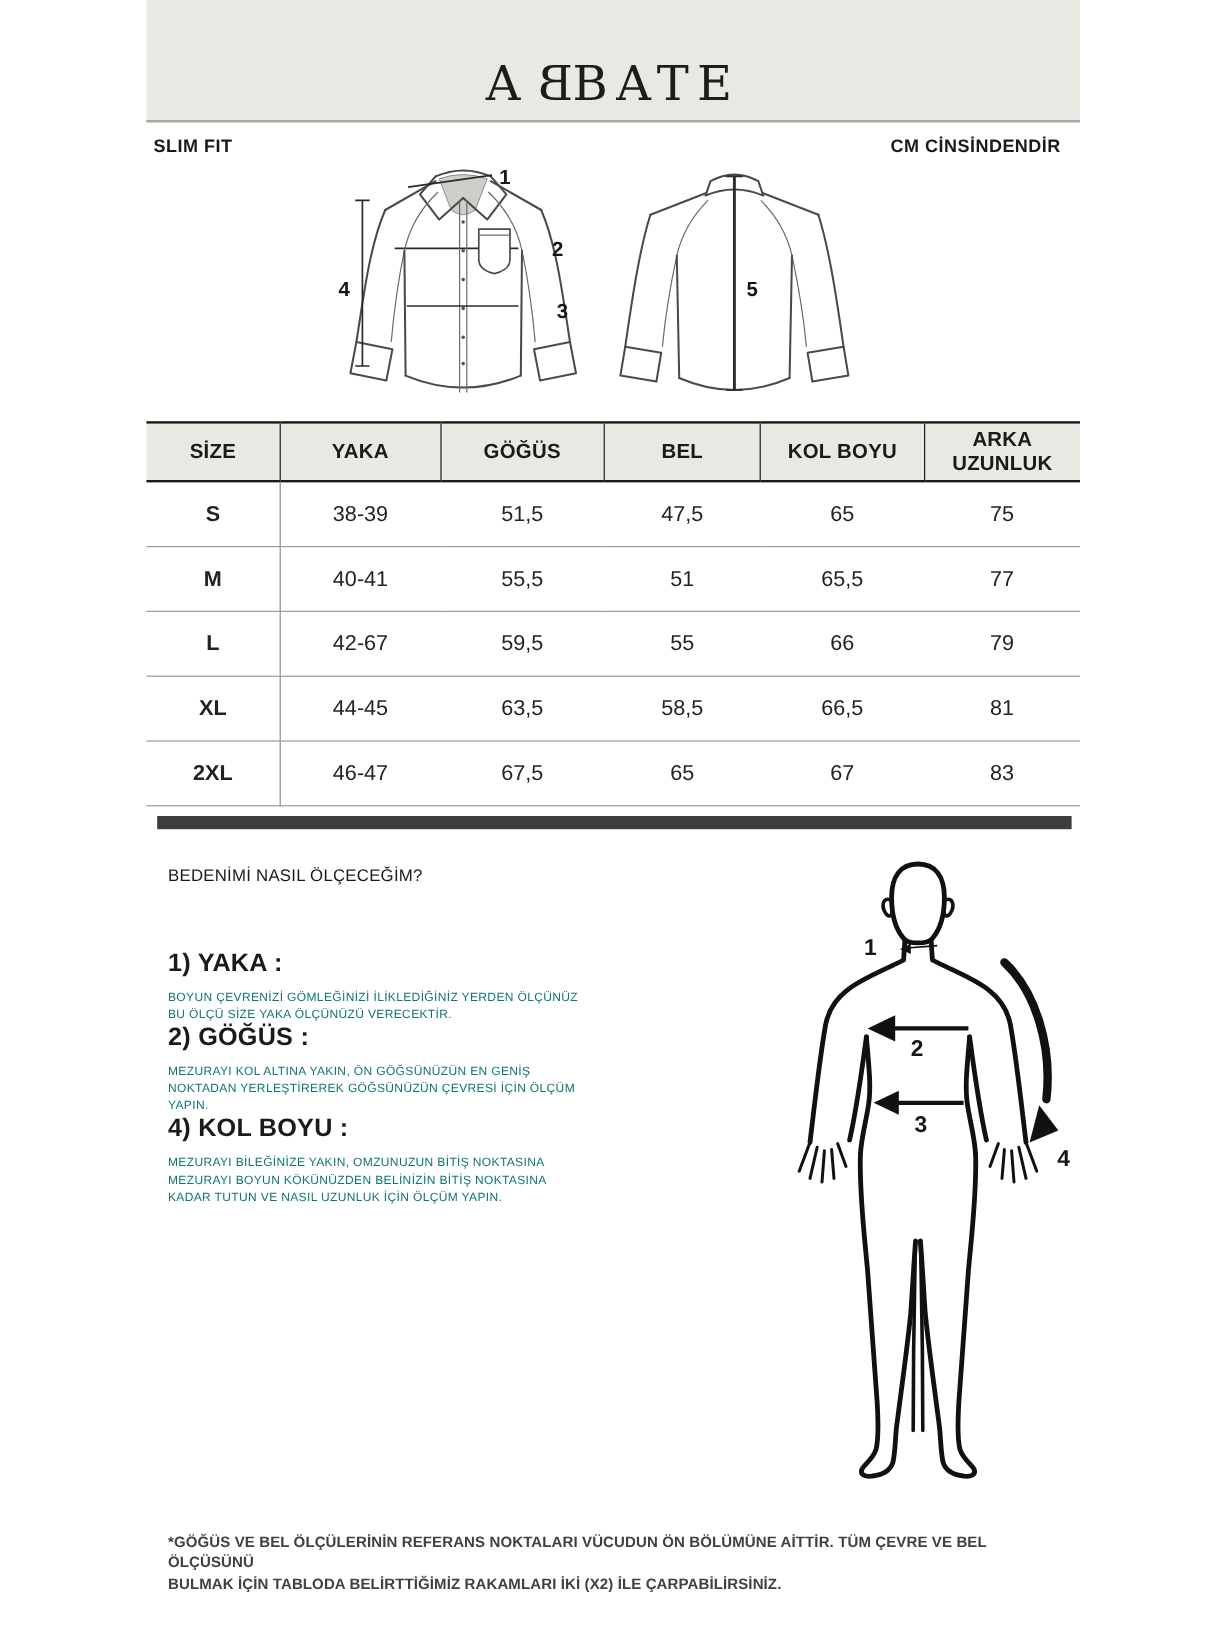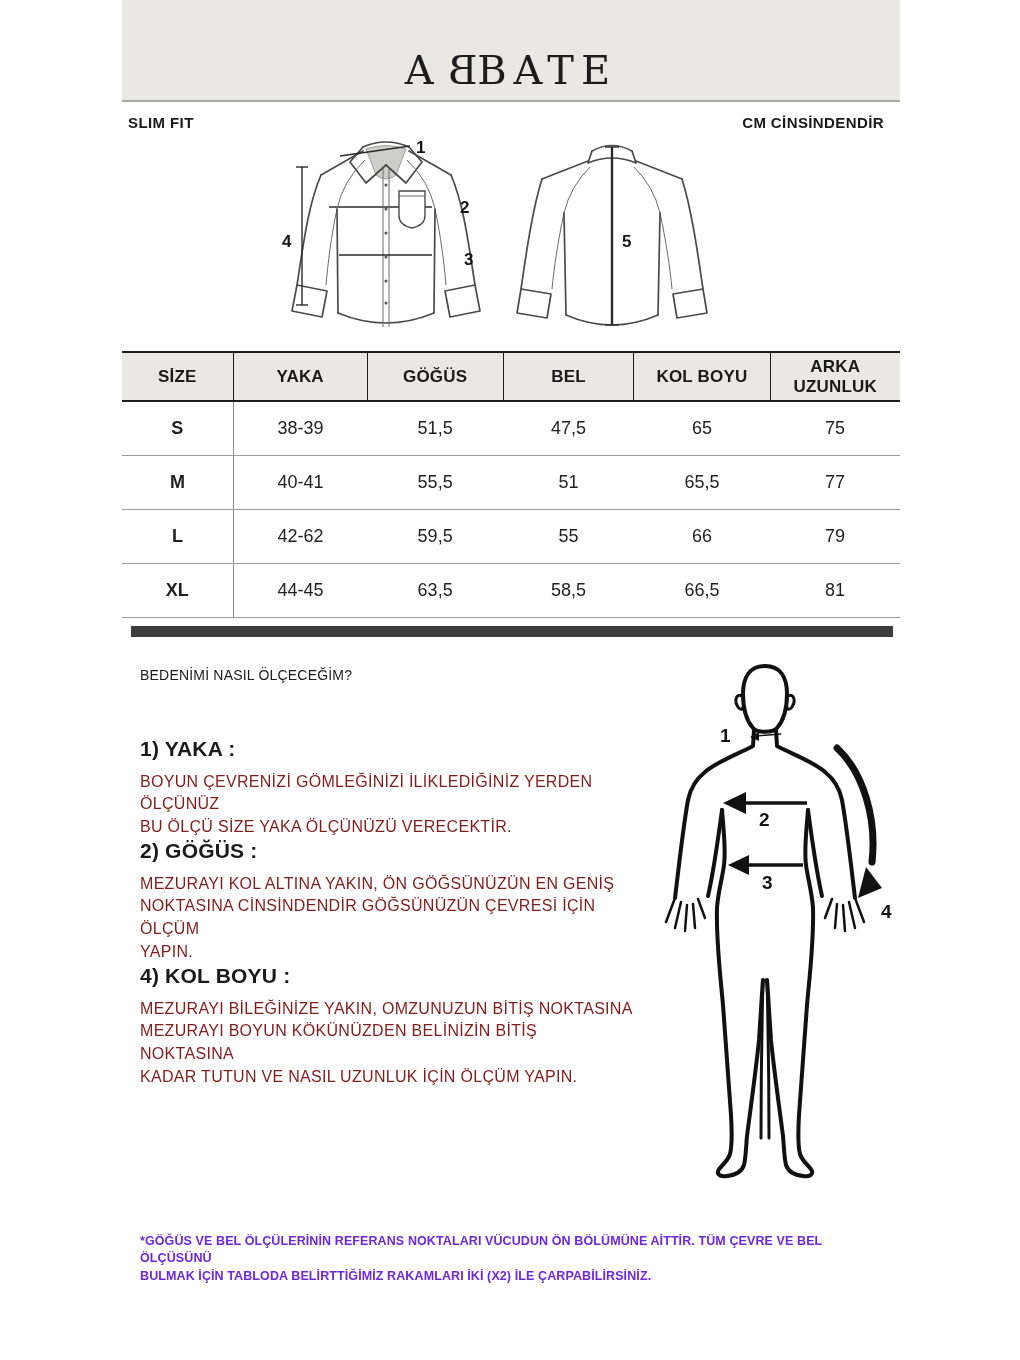--- a/index.html
+++ b/index.html
@@ -39,26 +39,26 @@
     border-bottom:1.5px solid #9b9b97; }
   tbody td.size-cell { font-weight:bold; border-right:1.2px solid #8d8d89; }
   .table-bar { height:11px; background:#3d3d3d; margin:8px 7px 0 9px; }
 
   
   .guide { position:relative; height:582px; }
   .guide-text { width:512px; padding-left:18px; padding-top:30px; }
   .guide-title { font-size:14px; font-weight:normal; letter-spacing:0.2px; }
   .section h3 { font-size:21px; font-weight:bold; letter-spacing:0.2px; margin:0 0 10px; }
   .section:first-of-type h3 { margin-top:54px; }
-  .pline { font-size:16px; line-height:1.42; color:#7f1d1d; letter-spacing:0.3px; }
+  .pline { font-size:10px; line-height:1.42; color:#0f766e; letter-spacing:0.3px; }
   .figure-wrap { position:absolute; left:538px; top:23px; width:330px; height:540px; }
 
   
-  .footnote { margin:14px 0 0 18px; width:714px; font-size:12.5px; font-weight:bold;
-    line-height:1.4; color:#6d28d9; letter-spacing:0.1px; }
+  .footnote { margin:4px 0 0 18px; width:714px; font-size:12.5px; font-weight:bold;
+    line-height:1.4; color:#404040; letter-spacing:0.1px; }
 </style>
 </head>
 <body>
 
 <div class="page">
 
   <div class="brand-band">
     <div class="logo"><span>A</span><span class="flip">B</span><span>BATE</span></div>
   </div>
 
@@ -181,52 +181,60 @@
       <tr>
         <td class="size-cell">M</td>
         <td>40-41</td>
         <td>55,5</td>
         <td>51</td>
         <td>65,5</td>
         <td>77</td>
       </tr>
       <tr>
         <td class="size-cell">L</td>
-        <td>42-62</td>
+        <td>42-67</td>
         <td>59,5</td>
         <td>55</td>
         <td>66</td>
         <td>79</td>
       </tr>
       <tr>
         <td class="size-cell">XL</td>
         <td>44-45</td>
         <td>63,5</td>
         <td>58,5</td>
         <td>66,5</td>
         <td>81</td>
       </tr>
+      <tr>
+        <td class="size-cell">2XL</td>
+        <td>46-47</td>
+        <td>67,5</td>
+        <td>65</td>
+        <td>67</td>
+        <td>83</td>
+      </tr>
     </tbody>
   </table>
   <div class="table-bar"></div>
 
   <div class="guide">
     <div class="guide-text">
       <h2 class="guide-title">BEDENİMİ NASIL ÖLÇECEĞİM?</h2>
 
       <div class="section">
         <h3>1) YAKA :</h3>
         <div class="pline">BOYUN ÇEVRENİZİ GÖMLEĞİNİZİ İLİKLEDİĞİNİZ YERDEN ÖLÇÜNÜZ</div>
         <div class="pline">BU ÖLÇÜ SİZE YAKA ÖLÇÜNÜZÜ VERECEKTİR.</div>
       </div>
 
       <div class="section">
         <h3>2) GÖĞÜS :</h3>
         <div class="pline">MEZURAYI KOL ALTINA YAKIN, ÖN GÖĞSÜNÜZÜN EN GENİŞ</div>
-        <div class="pline">NOKTASINA CİNSİNDENDİR GÖĞSÜNÜZÜN ÇEVRESİ İÇİN ÖLÇÜM</div>
+        <div class="pline">NOKTADAN YERLEŞTİREREK GÖĞSÜNÜZÜN ÇEVRESİ İÇİN ÖLÇÜM</div>
         <div class="pline">YAPIN.</div>
       </div>
 
 
       <div class="section">
         <h3>4) KOL BOYU :</h3>
         <div class="pline">MEZURAYI BİLEĞİNİZE YAKIN, OMZUNUZUN BİTİŞ NOKTASINA</div>
       </div>
 
       <div class="section">

